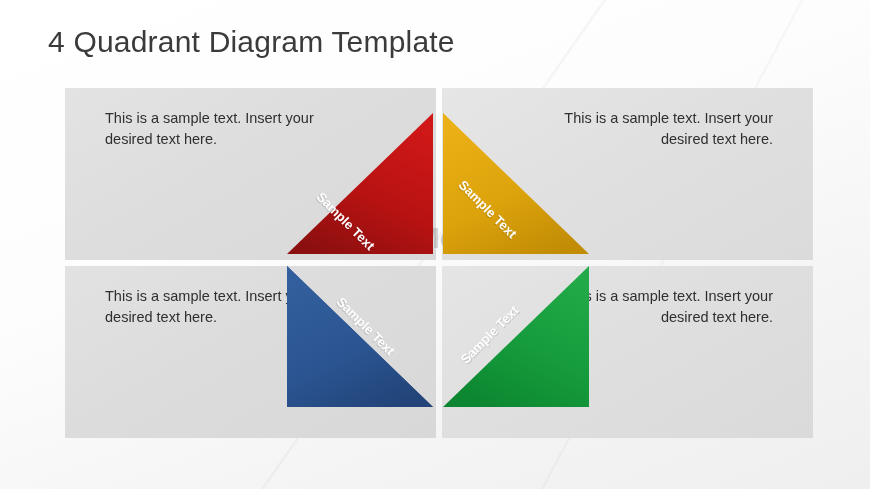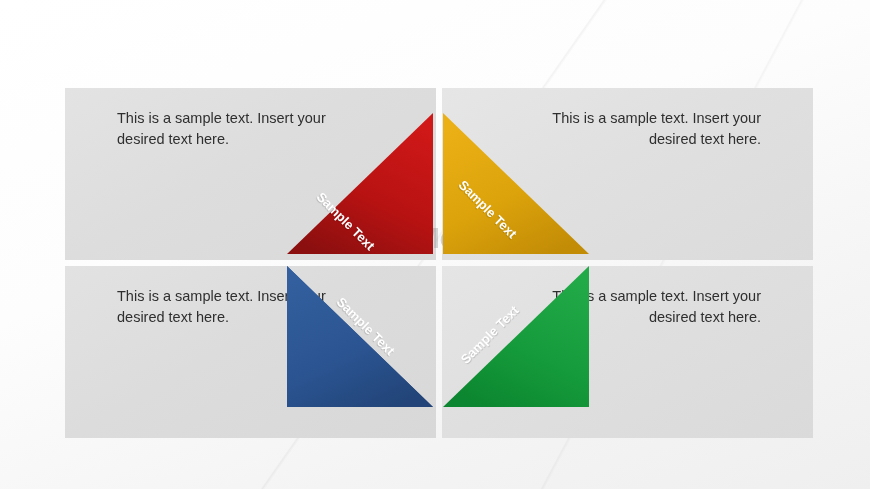--- a/index.html
+++ b/index.html
@@ -36,21 +36,21 @@
     letter-spacing: 0.2px;
     white-space: nowrap;
   }
 
   
   .panel {
     position: absolute;
     width: 371px;
     height: 172px;
     box-sizing: border-box;
-    padding: 20px 34px;
+    padding: 20px 22px;
   }
   .panel-tl {
     left: 65px;  top: 88px;
     background: linear-gradient(150deg, #e3e3e3 0%, #dddddd 45%, #d9d9d9 100%);
     text-align: left;
   }
   .panel-tr {
     left: 442px; top: 88px;
     background: linear-gradient(150deg, #e6e6e6 0%, #e0e0e0 45%, #dbdbdb 100%);
     text-align: right;
@@ -148,20 +148,21 @@
     font-size: 15px;
     font-weight: 400;
     letter-spacing: 0;
   }
 </style>
 </head>
 <body>
 
 <div id="slide">
 
+  <div id="page-title">4 Quadrant Diagram Template</div>
 
   <div class="panel panel-tl">
     <span class="panel-text">This is a sample text. Insert your desired text here.</span>
   </div>
 
   <div class="panel panel-tr">
     <span class="panel-text">This is a sample text. Insert your desired text here.</span>
   </div>
 
   <div class="panel panel-bl">

